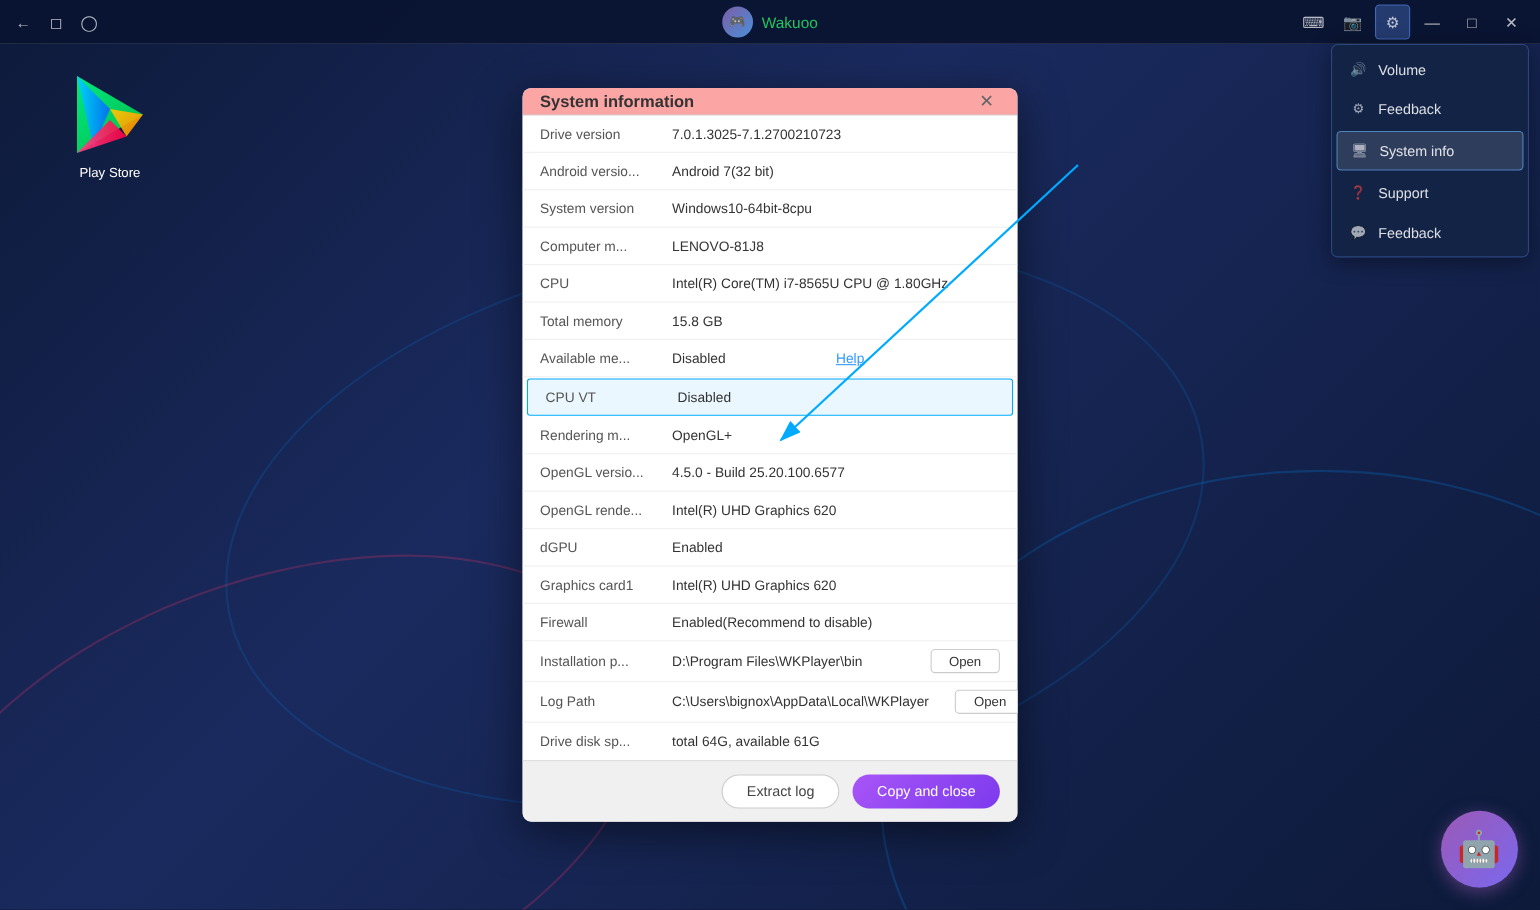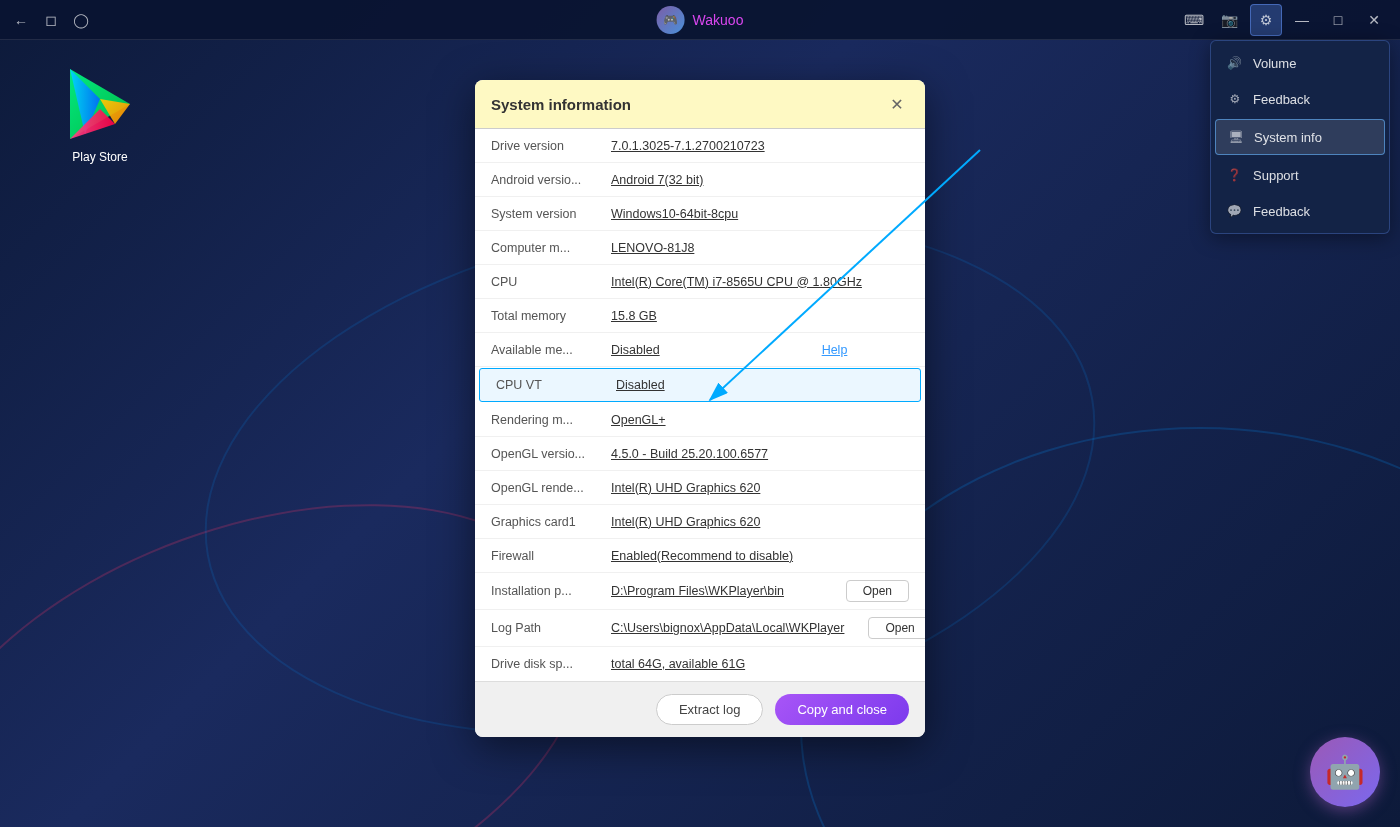--- a/index.html
+++ b/index.html
@@ -90,21 +90,21 @@
       background: linear-gradient(135deg, #7b5ea7, #4a90d9);
       border-radius: 50%;
       display: flex;
       align-items: center;
       justify-content: center;
       font-size: 12px;
       color: white;
       font-weight: bold;
     }
     .titlebar-title {
-      color: #d946ef;
+      color: #22c55e;
       font-size: 14px;
       font-weight: 500;
     }
     .titlebar-right {
       display: flex;
       align-items: center;
       gap: 4px;
     }
     .titlebar-btn {
       width: 32px;
@@ -204,22 +204,22 @@
       padding-top: 80px;
     }
     .dialog {
       background: #f0f0f0;
       border-radius: 8px;
       width: 450px;
       box-shadow: 0 10px 40px rgba(0,0,0,0.5);
       overflow: hidden;
     }
     .dialog-header {
-      background: #fef9c3;
-      padding: 12px 16px;
+      background: #fca5a5;
+      padding: 0 16px;
       display: flex;
       align-items: center;
       justify-content: space-between;
       border-bottom: 1px solid #ccc;
     }
     .dialog-title {
       font-size: 15px;
       color: #333;
       font-weight: 600;
     }
@@ -252,21 +252,20 @@
     .info-label {
       width: 120px;
       font-size: 12.5px;
       color: #555;
       flex-shrink: 0;
     }
     .info-value {
       font-size: 12.5px;
       color: #333;
       flex: 1;
-      text-decoration: underline;
     }
     .info-value.link {
       color: #3399ff;
       text-decoration: underline;
       cursor: pointer;
     }
     .info-row.highlighted-row {
       background: rgba(0, 150, 255, 0.08);
       border: 1.5px solid #00aaff;
       border-radius: 3px;
@@ -458,37 +457,41 @@
           <span class="info-label">CPU</span>
           <span class="info-value">Intel(R) Core(TM) i7-8565U CPU @ 1.80GHz</span>
         </div>
         <div class="info-row">
           <span class="info-label">Total memory</span>
           <span class="info-value">15.8 GB</span>
         </div>
         <div class="info-row">
           <span class="info-label">Available me...</span>
           <span class="info-value">Disabled</span>
-          <span class="info-value link" style="margin-left: 0; text-align: center;"> Help</span>
+          <span class="info-value link" style="margin-left: 0;"> Help</span>
         </div>
         <div class="info-row highlighted-row">
           <span class="info-label">CPU VT</span>
           <span class="info-value disabled">Disabled</span>
         </div>
         <div class="info-row">
           <span class="info-label">Rendering m...</span>
           <span class="info-value">OpenGL+</span>
         </div>
         <div class="info-row">
           <span class="info-label">OpenGL versio...</span>
           <span class="info-value">4.5.0 - Build 25.20.100.6577</span>
         </div>
         <div class="info-row">
           <span class="info-label">OpenGL rende...</span>
           <span class="info-value">Intel(R) UHD Graphics 620</span>
+        </div>
+        <div class="info-row">
+          <span class="info-label">dGPU</span>
+          <span class="info-value">Enabled</span>
         </div>
         <div class="info-row">
           <span class="info-label">Graphics card1</span>
           <span class="info-value">Intel(R) UHD Graphics 620</span>
         </div>
         <div class="info-row">
           <span class="info-label">Firewall</span>
           <span class="info-value">Enabled(Recommend to disable)</span>
         </div>
         <div class="info-row">

